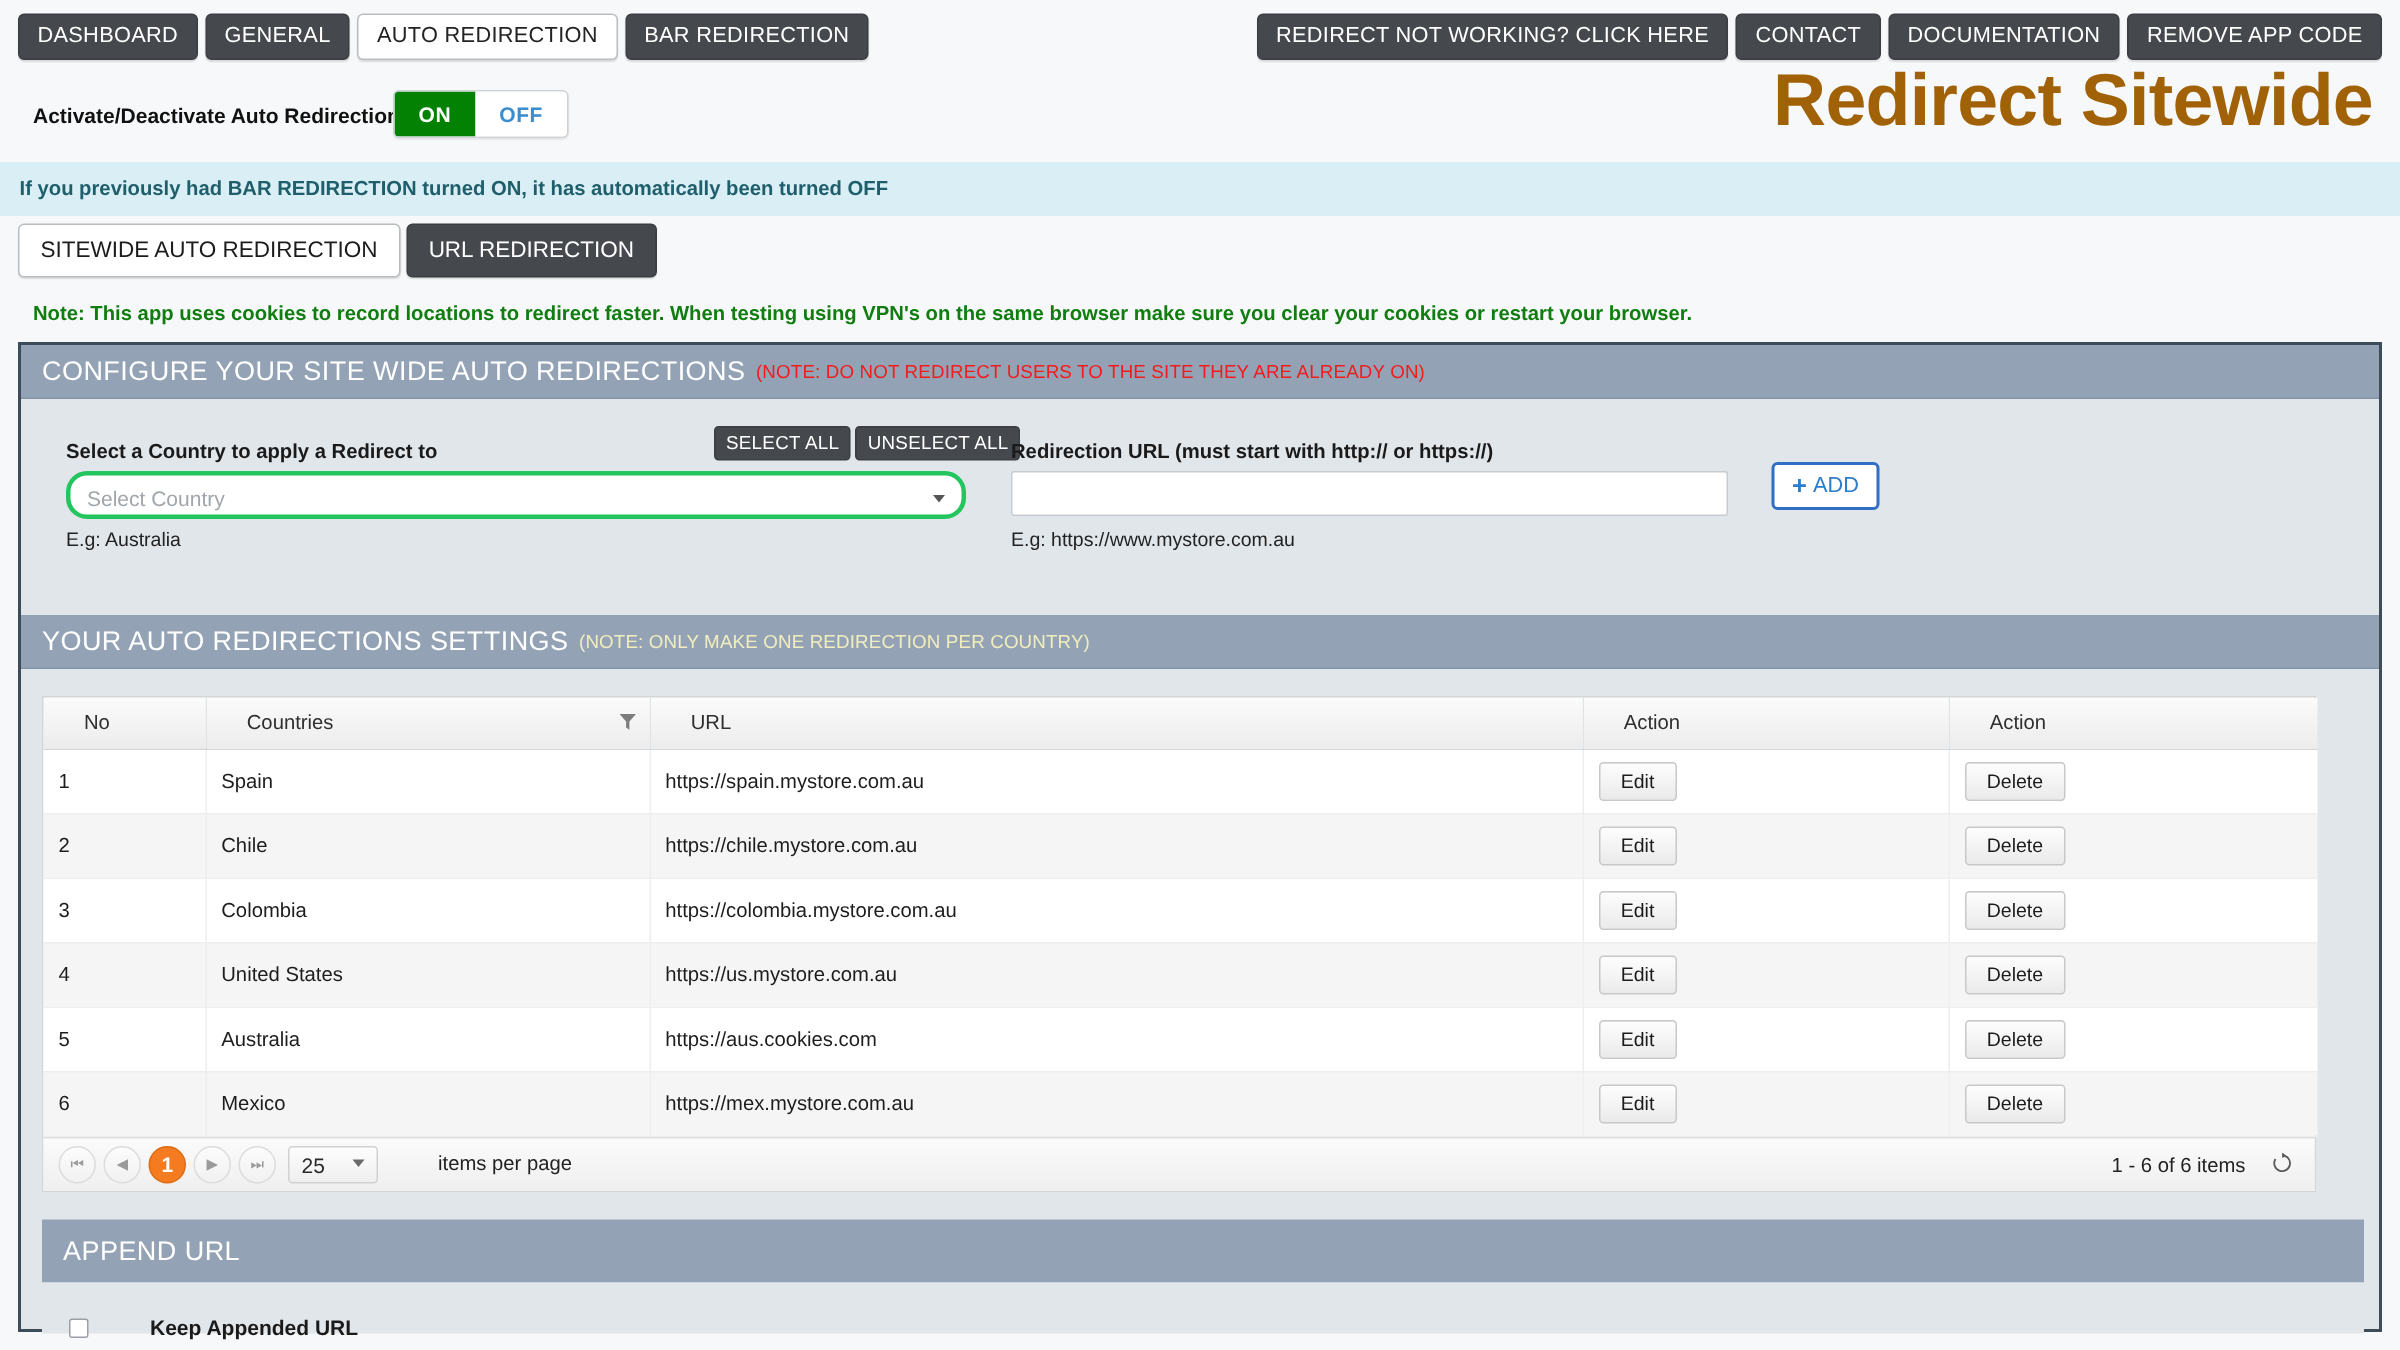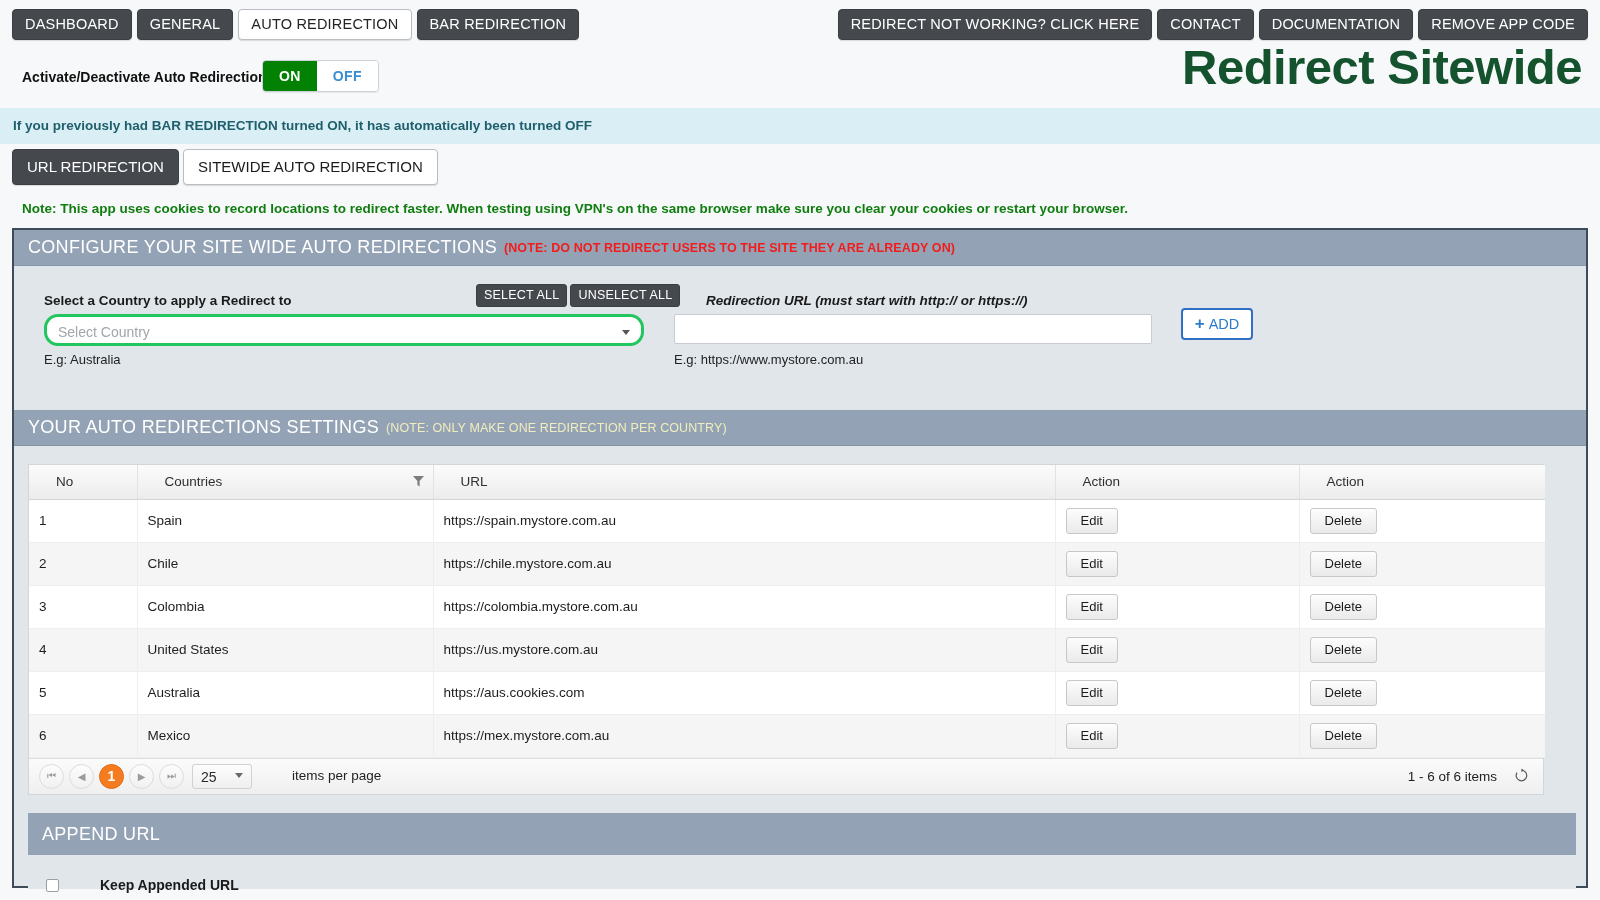--- a/index.html
+++ b/index.html
@@ -50,21 +50,21 @@
     padding: 0 16px; display: flex; align-items: center; cursor: pointer;
     letter-spacing: .4px;
   }
   .offbtn {
     background: #ffffff; color: #3a8ed0; font-size: 14px; font-weight: bold;
     padding: 0 16px; display: flex; align-items: center; cursor: pointer;
     letter-spacing: .4px;
   }
   .brand {
     position: absolute; right: 18px; top: 40px;
-    font-size: 49px; font-weight: bold; color: #14532d;
+    font-size: 49px; font-weight: bold; color: #a16207;
     letter-spacing: -.5px; line-height: 55px;
     font-family: "Liberation Sans", sans-serif;
   }
 
   
   .infobar {
     position: absolute; top: 108px; left: 0; width: 1600px; height: 36px;
     background: #d9eef5; color: #1f5f6b;
   }
   .infobar span {
@@ -91,30 +91,30 @@
   .panel-outer {
     position: absolute; left: 12px; top: 228px; width: 1576px; height: 660px;
     border: 2px solid #3e4b59; background: #e1e6eb;
   }
   .panel-head {
     height: 36px; background: #93a3b5; color: #ffffff;
     display: flex; align-items: center; padding-left: 14px;
     border-bottom: 1px solid #8494a7;
   }
   .panel-head .ptitle { font-size: 18px; letter-spacing: .3px; }
-  .panel-head .pnote-red { font-size: 12.5px; color: #f21c1c; margin-left: 7px; letter-spacing: .1px; font-weight: bold; }
+  .panel-head .pnote-red { font-size: 12.5px; color: #f21c1c; margin-left: 7px; letter-spacing: .1px; }
   .panel-head .pnote-yellow { font-size: 12.5px; color: #f2edbe; margin-left: 7px; letter-spacing: .1px; }
 
   
   .cfg-body { height: 144px; position: relative; background: #e1e6eb; }
   .cfg-label {
     position: absolute; font-size: 13.5px; font-weight: bold; color: #1a1a1a;
   }
   .cfg-sel-label { left: 30px; top: 27px; }
-  .cfg-url-label { left: 692px; top: 27px; font-style: italic; }
+  .cfg-url-label { left: 660px; top: 27px; }
   .selbtns { position: absolute; left: 462px; top: 18px; display: flex; gap: 3px; }
   .selbtn {
     background: #45494e; color: #fff; border: 1px solid #3b3f44; border-radius: 3px;
     font-size: 12.5px; padding: 3px 7px 4px 7px; cursor: pointer; letter-spacing: .2px;
   }
   .country-select {
     position: absolute; left: 30px; top: 48px; width: 600px; height: 32px;
     background: #fff; border: 3px solid #22c55e; border-radius: 14px;
   }
   .country-select .ph {
@@ -248,22 +248,22 @@
     </div>
   </div>
 
   <div class="brand">Redirect Sitewide</div>
 
   <div class="infobar">
     <span>If you previously had BAR REDIRECTION turned ON, it has automatically been turned OFF</span>
   </div>
 
   <div class="subtabs">
+    <div class="subtab active">SITEWIDE AUTO REDIRECTION</div>
     <div class="subtab">URL REDIRECTION</div>
-    <div class="subtab active">SITEWIDE AUTO REDIRECTION</div>
   </div>
 
   <div class="greennote n1">Note: This app uses cookies to record locations to redirect faster. When testing using VPN's on the same browser make sure you clear your cookies or restart your browser.</div>
 
   <div class="panel-outer">
 
     <div class="panel-head">
       <span class="ptitle">CONFIGURE YOUR SITE WIDE AUTO REDIRECTIONS</span>
       <span class="pnote-red">(NOTE: DO NOT REDIRECT USERS TO THE SITE THEY ARE ALREADY ON)</span>
     </div>

